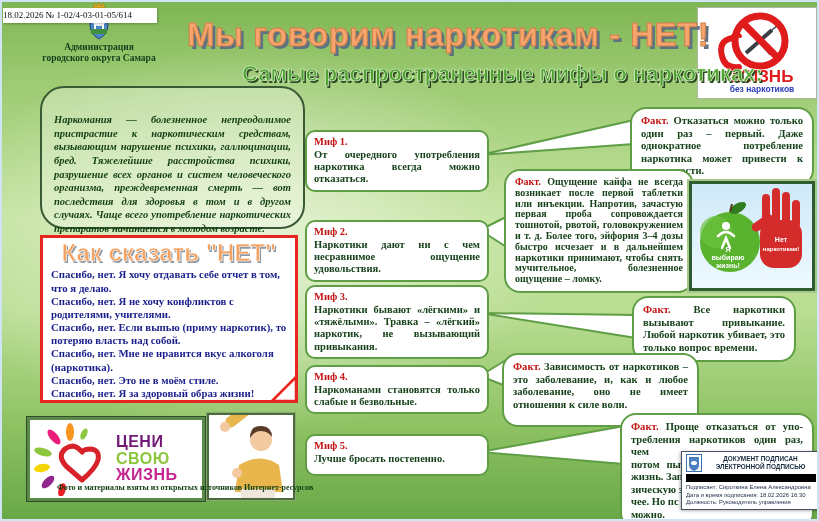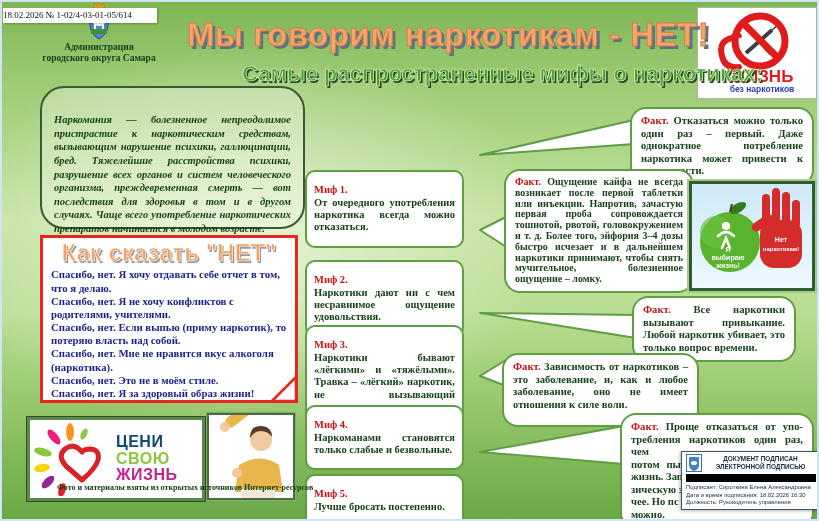--- a/index.html
+++ b/index.html
@@ -51,43 +51,43 @@
   .nosay-title{
     text-align:center;font:700 24px/1.1 "Liberation Sans",sans-serif;color:#f2a263;
     -webkit-text-stroke:.6px #fff;
     text-shadow:1.5px 1.5px 0 #8d9aa6, -1px -1px 0 #ffffff;
     white-space:nowrap;margin:0 0 2px 0;
   }
   .nosay-line{font:700 10.8px/1.22 "Liberation Serif",serif;color:#1a1f8c;text-align:left;}
   .fold{position:absolute;right:-2px;bottom:-2px;width:26px;height:26px;z-index:3;}
   
   .myth{
-    position:absolute;left:303px;width:159px;box-sizing:border-box;z-index:2;
-    background:#fff;border:2px solid #5f9e45;border-radius:10px;padding:12px 7px;margin-top:40px;
+    position:absolute;left:303px;width:184px;box-sizing:border-box;z-index:2;
+    background:#fff;border:2px solid #5f9e45;border-radius:10px;padding:4px 7px;
   }
   .mlbl{display:block;font:700 10.5px/1.2 "Liberation Serif",serif;color:#c41414;}
   .mtext{display:block;font:700 10.5px/1.18 "Liberation Serif",serif;color:#17421a;text-align:justify;}
   
   .fact{
     position:absolute;box-sizing:border-box;z-index:2;
     background:#fff;border:2px solid #5f9e45;border-radius:16px;padding:6px 9px;
   }
   .fact p{margin:0;font:700 10.6px/1.18 "Liberation Serif",serif;color:#17421a;text-align:justify;}
   .fact.f2 p{font-size:10px;line-height:1.08;font-family:Liberation Serif, serif;}
   .flbl{color:#c41414;}
   .fline{font:700 10.6px/1.18 "Liberation Serif",serif;color:#17421a;}
   .fline.j{text-align:justify;text-align-last:justify;}
   
   .connectors{position:absolute;left:0;top:0;z-index:1;}
   
   .life-logo{position:absolute;left:695px;top:5px;width:118px;height:90px;background:#fff;border:1px solid #aab6a0;z-index:2;}
   .apple-pic{position:absolute;left:687px;top:179px;width:126px;height:110px;box-sizing:border-box;border:3px solid #2f5d2f;outline:2px solid #a6c98a;background:linear-gradient(180deg,#cfe9f8,#eef9ff);z-index:2;}
   .ceni-pic{position:absolute;left:25px;top:415px;width:178px;height:84px;box-sizing:border-box;background:#fff;border:3px solid #5a8a4a;outline:1px solid #2f4d27;z-index:2;display:flex;align-items:center;}
   .ceni-text{font:700 16px/1.05 "Liberation Sans",sans-serif;letter-spacing:.5px;}
-  .ceni-text .l1{color:#0c4a6e;display:block;}
+  .ceni-text .l1{color:#701a75;display:block;}
   .ceni-text .l2{color:#8dc63f;display:block;}
   .ceni-text .l3{color:#c4258f;display:block;}
   .person-pic{position:absolute;left:205px;top:411px;width:88px;height:87px;box-sizing:border-box;background:#fff;border:2px solid #4a6b3c;outline:1px solid #88aa70;z-index:2;}
   .footer-note{position:absolute;left:55px;top:482px;font:700 8px/1 "Liberation Serif",serif;color:#123f12;z-index:2;}
   
   .stamp{
     position:absolute;left:679px;top:449px;width:140px;height:59px;box-sizing:border-box;z-index:7;
     background:#fff;border:1px solid #44505e;padding:2px 4px;box-shadow:-1px 1px 3px rgba(0,0,0,.3);
   }
   .stamp-head{display:flex;align-items:center;gap:3px;}

